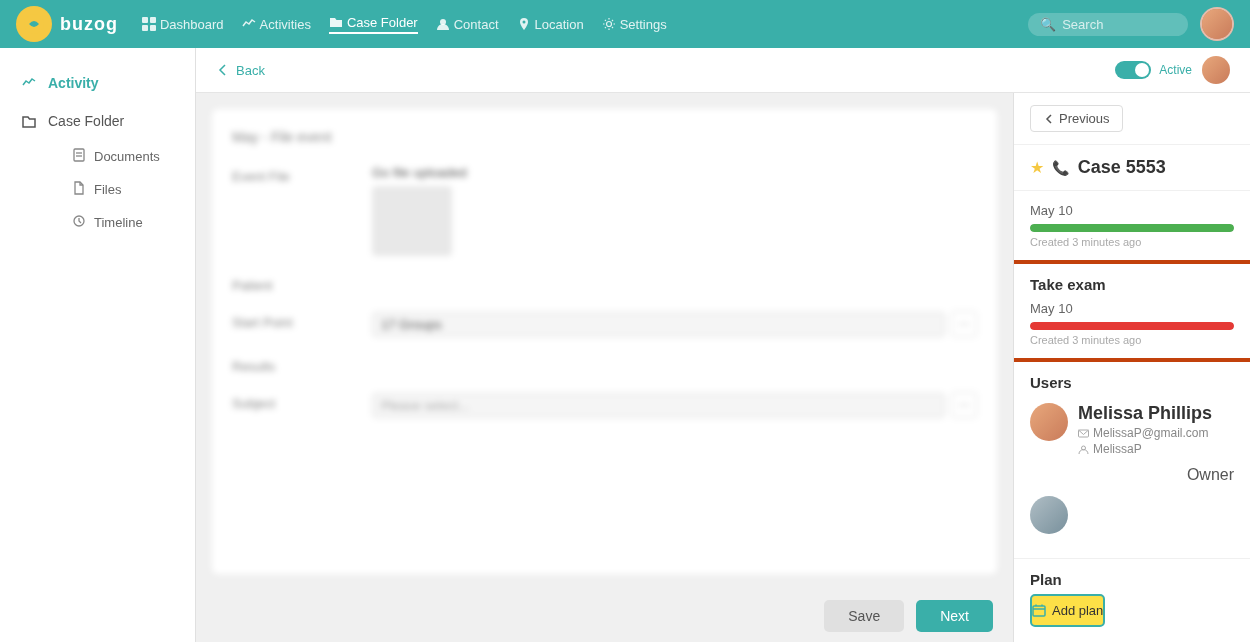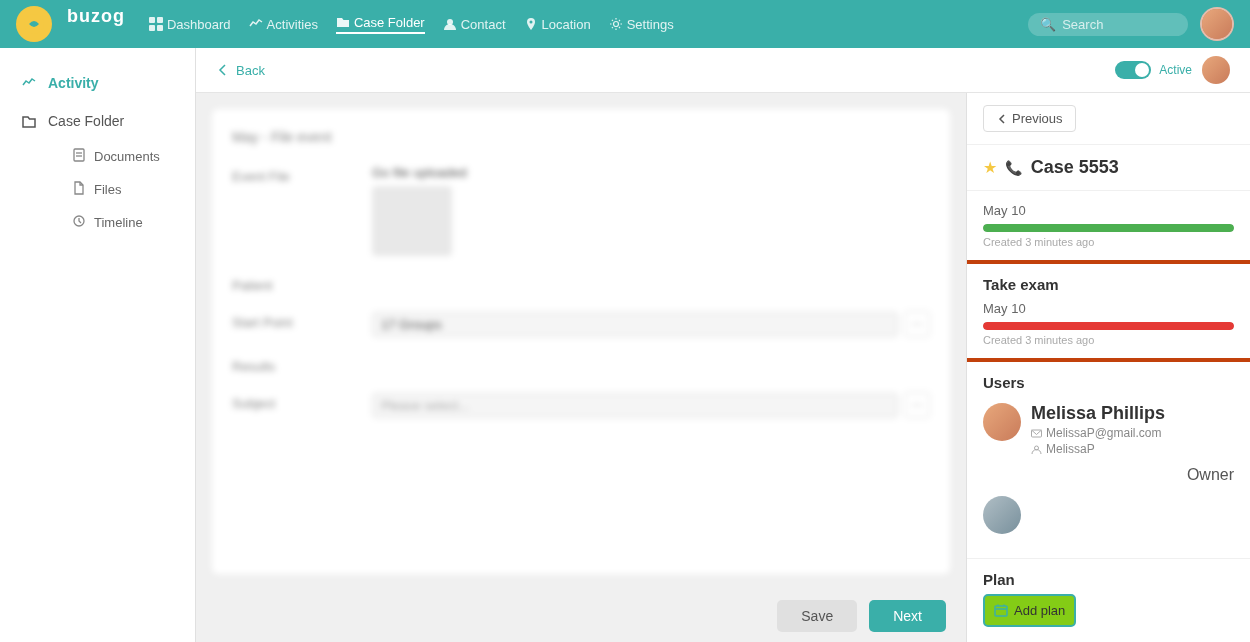--- a/index.html
+++ b/index.html
@@ -9,22 +9,22 @@
     .topnav {
       background: #3aafa9;
       height: 48px;
       display: flex;
       align-items: center;
       padding: 0 16px;
       flex-shrink: 0;
     }
     .topnav-logo {
       display: flex;
+      align-items: center;
       margin-right: 24px;
-      gap: 7px;
     }
     .topnav-logo-circle {
       width: 36px; height: 36px;
       background: #f5c842;
       border-radius: 50%;
       display: flex; align-items: center; justify-content: center;
       font-weight: bold; color: #fff; font-size: 14px;
       margin-right: 8px;
     }
     .topnav-brand { color: #fff; font-size: 18px; font-weight: 600; letter-spacing: 1px; }
@@ -116,21 +116,21 @@
       gap: 12px;
       background: #f0f0f0;
       flex-shrink: 0;
     }
     .btn { padding: 8px 24px; border-radius: 5px; border: none; cursor: pointer; font-size: 14px; font-weight: 500; }
     .btn-secondary { background: #e0e0e0; color: #555; }
     .btn-primary { background: #3aafa9; color: #fff; }
 
     
     .right-panel {
-      width: 284px;
+      width: 237px;
       background: #fff;
       border-left: 1px solid #e0e0e0;
       overflow-y: auto;
       flex-shrink: 0;
       padding: 0;
     }
     .rp-header {
       padding: 12px 16px;
       border-bottom: 1px solid #f0f0f0;
       display: flex; align-items: center; justify-content: flex-start;
@@ -168,24 +168,24 @@
     .user-info { flex: 1; }
     .user-name { font-size: 18px; font-weight: 600; color: #333; }
     .user-email { font-size: 12px; color: #888; display: flex; align-items: center; gap: 4px; margin-top: 2px; }
     .user-handle { font-size: 12px; color: #888; display: flex; align-items: center; gap: 4px; margin-top: 2px; }
     .user-role { font-size: 16px; color: #555; font-weight: 500; margin-top: 10px; text-align: right; }
 
     .rp-plan-section { padding: 12px 16px; }
     .rp-plan-label { font-size: 15px; font-weight: 600; color: #333; margin-bottom: 6px; }
     .add-plan-btn {
       display: flex; align-items: center; gap: 6px;
-      background: #84cc16;
+      background: #fde047;
       border: 2px solid #3aafa9;
       border-radius: 5px;
-      padding: 7px 9px;
+      padding: 7px 0;
       cursor: pointer;
       font-size: 13px;
       color: #333;
       font-weight: 500;
     }
 
     
     .blurred { filter: blur(3px); pointer-events: none; }
   </style>
 </head>

